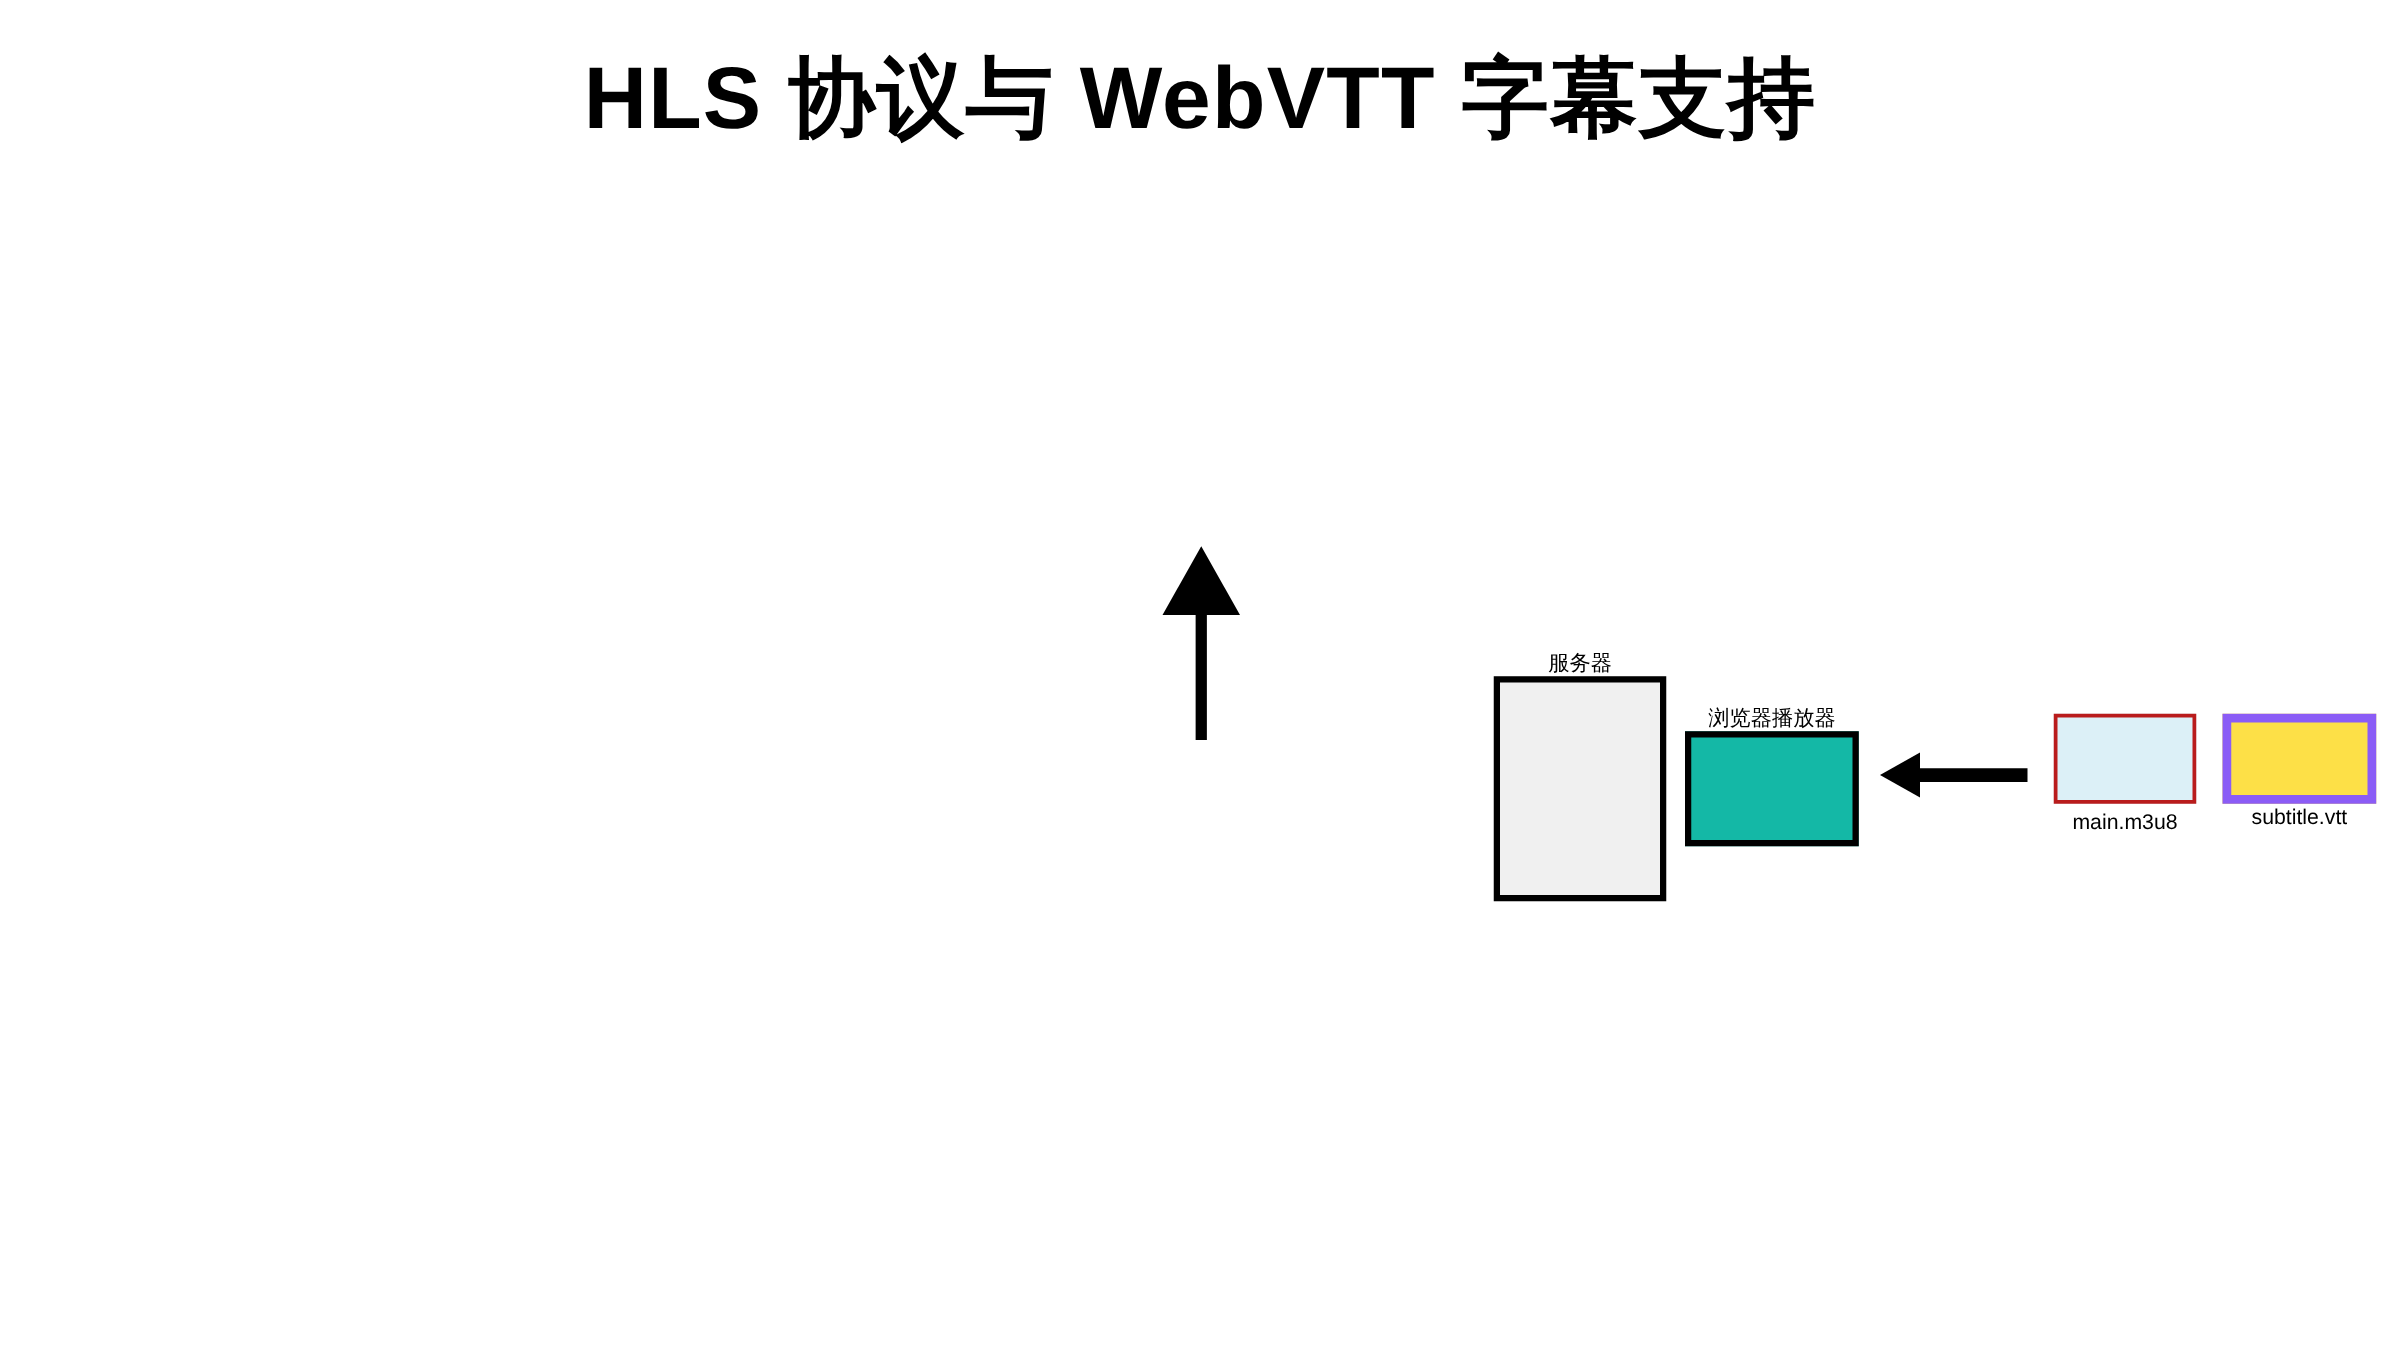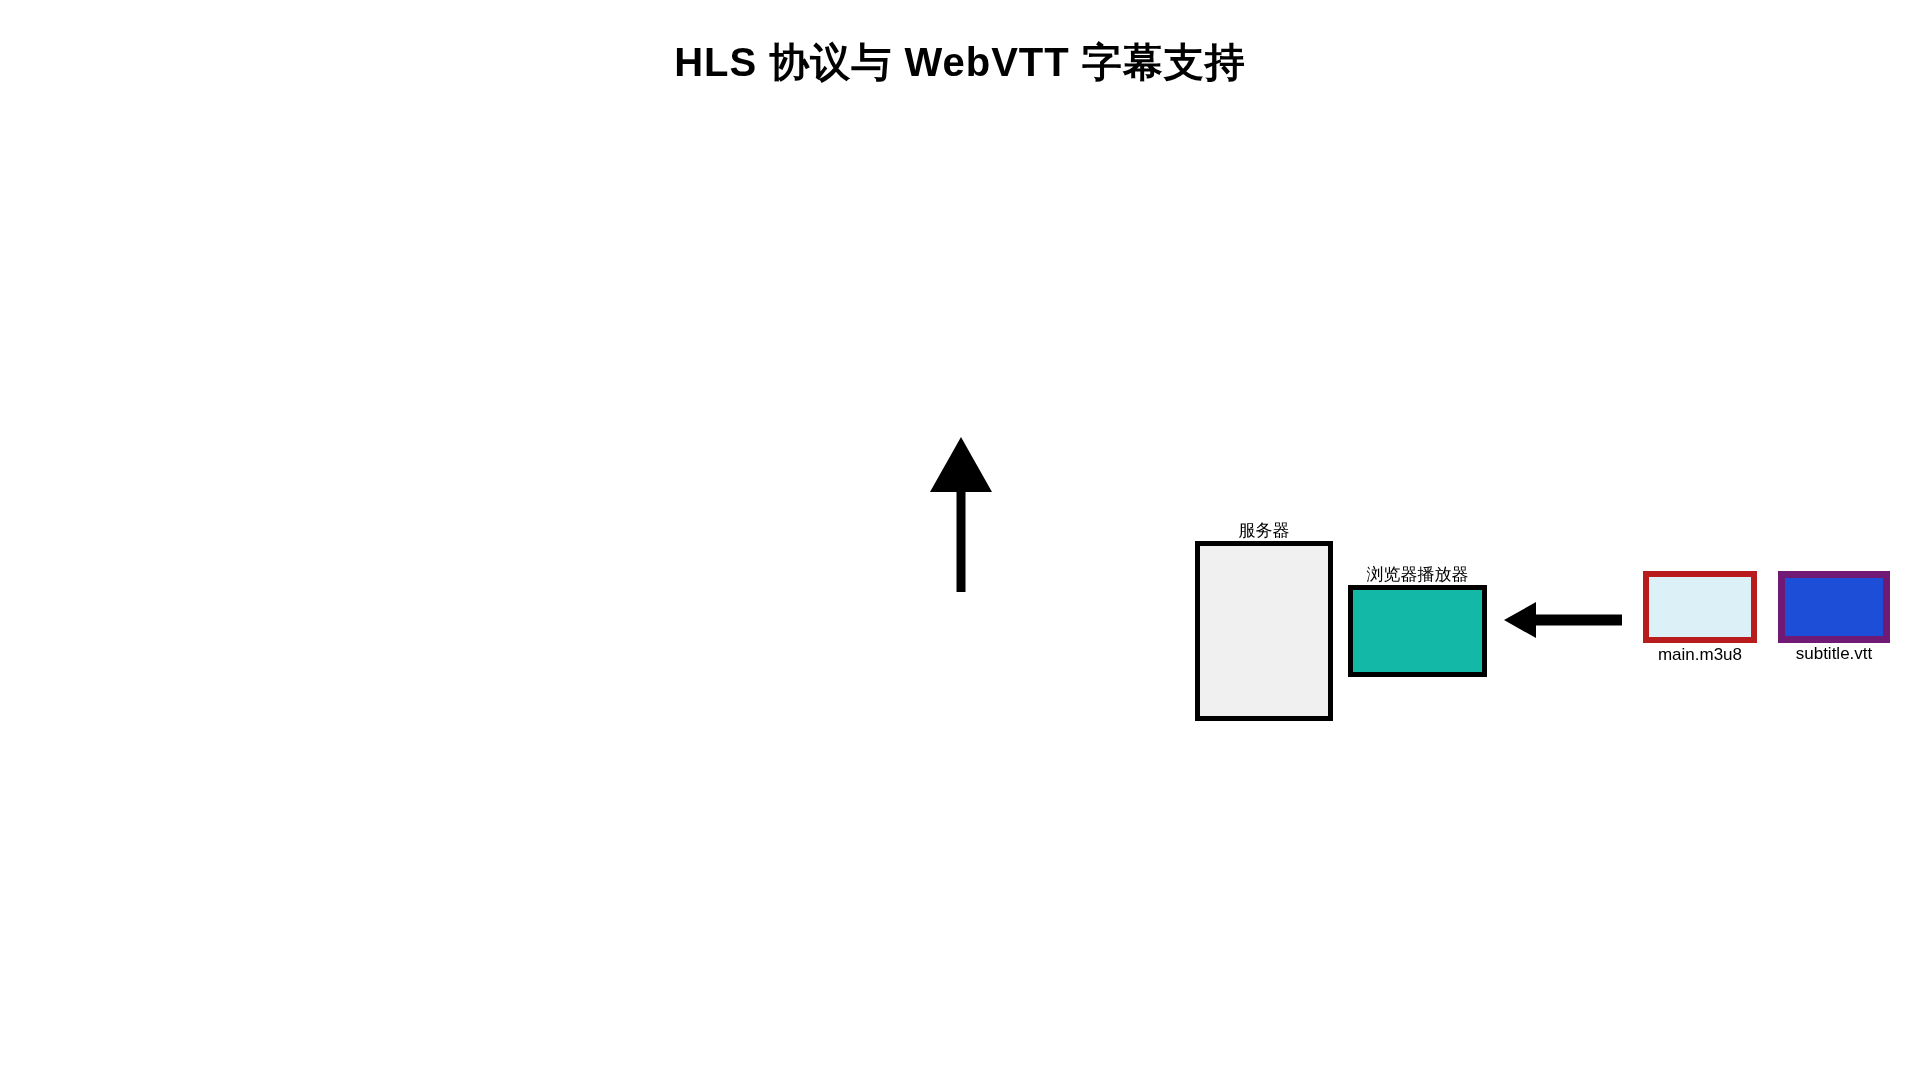--- a/index.html
+++ b/index.html
@@ -16,21 +16,21 @@
     color: #000000;
   }
 
   
   #diagram-title {
     position: absolute;
     left: 0;
     top: 40px;
     width: 1920px;
     text-align: center;
-    font-size: 40px;
+    font-size: 70px;
     font-weight: 700;
     letter-spacing: 1px;
     line-height: 1.1;
     color: #000000;
     white-space: pre;
   }
 
   
   #diagram-canvas {
     position: absolute;
@@ -84,32 +84,32 @@
     border: 5px solid #000000;
     background: #14b8a6;
   }
 
   
   #node-playlist-file {
     left: 1643px;
     top: 571px;
     width: 114px;
     height: 72px;
-    border: 6px solid #b91c1c;
+    border: 3px solid #b91c1c;
     background: #DCF0F7;
   }
 
   
   #node-subtitle-file {
     left: 1778px;
     top: 571px;
-    width: 112px;
+    width: 123px;
     height: 72px;
-    border: 7px solid #701a75;
-    background: #1d4ed8;
+    border: 7px solid #8b5cf6;
+    background: #fde047;
   }
 
   
   #arrow-layer {
     position: absolute;
     left: 0;
     top: 0;
     width: 1920px;
     height: 1080px;
     pointer-events: none;

